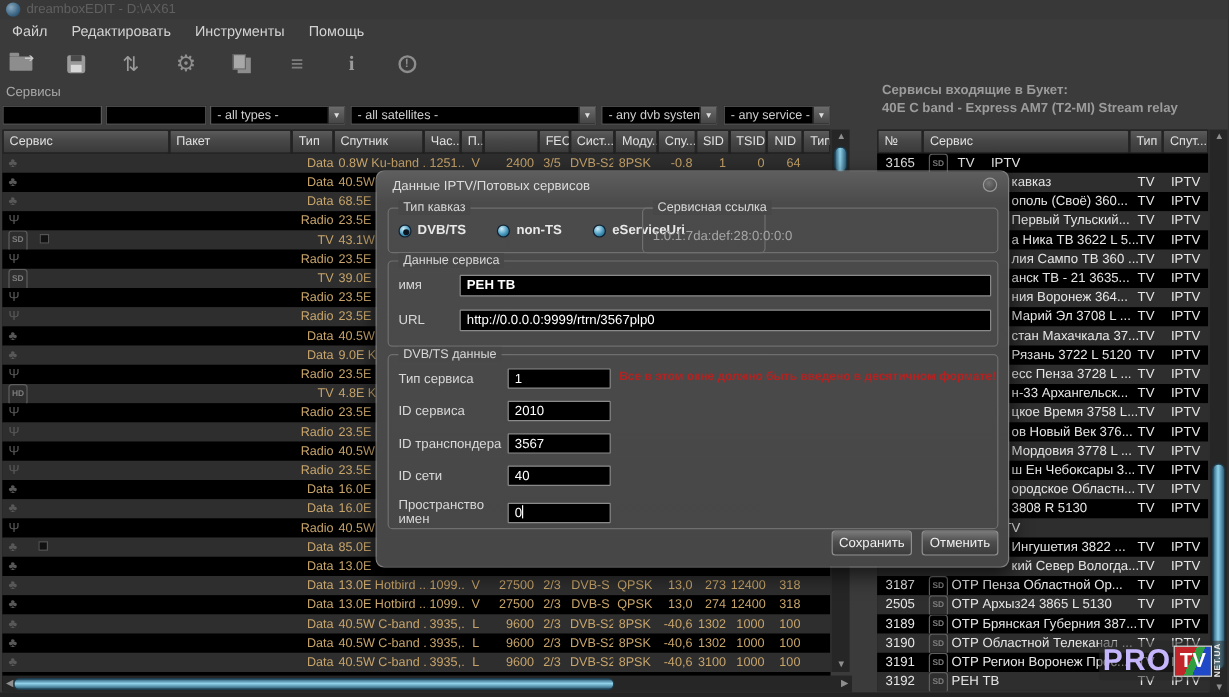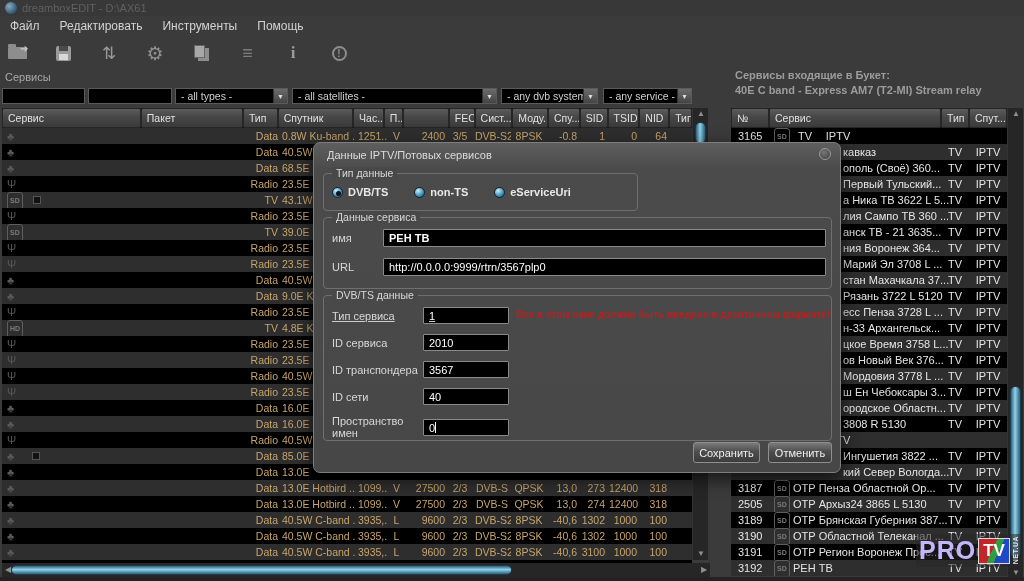--- a/index.html
+++ b/index.html
@@ -889,55 +889,59 @@
     <div class="sb-arrow" style="top:0;">▲</div>
     <div class="sb-thumb-v" style="top:278px;height:172px;"></div>
     <div class="sb-arrow" style="bottom:2px;">▼</div>
   </div>
 
   <div id="dialog">
     <div id="dlg-title">Данные IPTV/Потовых сервисов</div>
     <div id="dlg-close"></div>
 
     <div class="group" style="left:9px;top:30px;width:315px;height:38px;">
-      <span class="group-label">Тип данные</span>
+      <span class="group-label">Тип кавказ</span>
       <div class="radio-row" id="radio-row">
           <div class="radio-opt">
             <span class="radio sel"></span>
             <span>DVB/TS</span>
           </div>
           <div class="radio-opt">
             <span class="radio"></span>
             <span>non-TS</span>
           </div>
           <div class="radio-opt">
             <span class="radio"></span>
             <span>eServiceUri</span>
           </div>
         </div>
     </div>
 
+    <div class="group" style="left:221px;top:30px;width:297px;height:38px;">
+      <span class="group-label">Сервисная ссылка</span>
+      <div id="svc-ref-val">1:0:1:7da:def:28:0:0:0:0</div>
+    </div>
 
     <div class="group" style="left:9px;top:74px;width:509px;height:72px;">
       <span class="group-label">Данные сервиса</span>
       <div class="svc-row" style="top:11px;">
         <span class="fld-label">имя</span>
         <span class="txt-input" id="name-input">РЕН ТВ</span>
       </div>
       <div class="svc-row" style="top:40px;">
         <span class="fld-label">URL</span>
         <span class="txt-input">http://0.0.0.0:9999/rtrn/3567plp0</span>
       </div>
     </div>
 
     <div class="group" style="left:9px;top:152px;width:509px;height:146px;">
       <span class="group-label">DVB/TS данные</span>
       <div id="dvb-warning">Все в этом окне должно быть введено в десятичном формате!</div>
       <div id="dvb-fields">
-          <div class="dvb-row" style="top: 11px; text-decoration: underline;">
+          <div class="dvb-row" style="top: 11px;">
             <span class="fld-label">Тип сервиса</span>
             <span class="txt-input">1</span>
           </div>
           <div class="dvb-row" style="top: 38px;">
             <span class="fld-label">ID сервиса</span>
             <span class="txt-input">2010</span>
           </div>
           <div class="dvb-row" style="top: 65px;">
             <span class="fld-label">ID транспондера</span>
             <span class="txt-input">3567</span>

